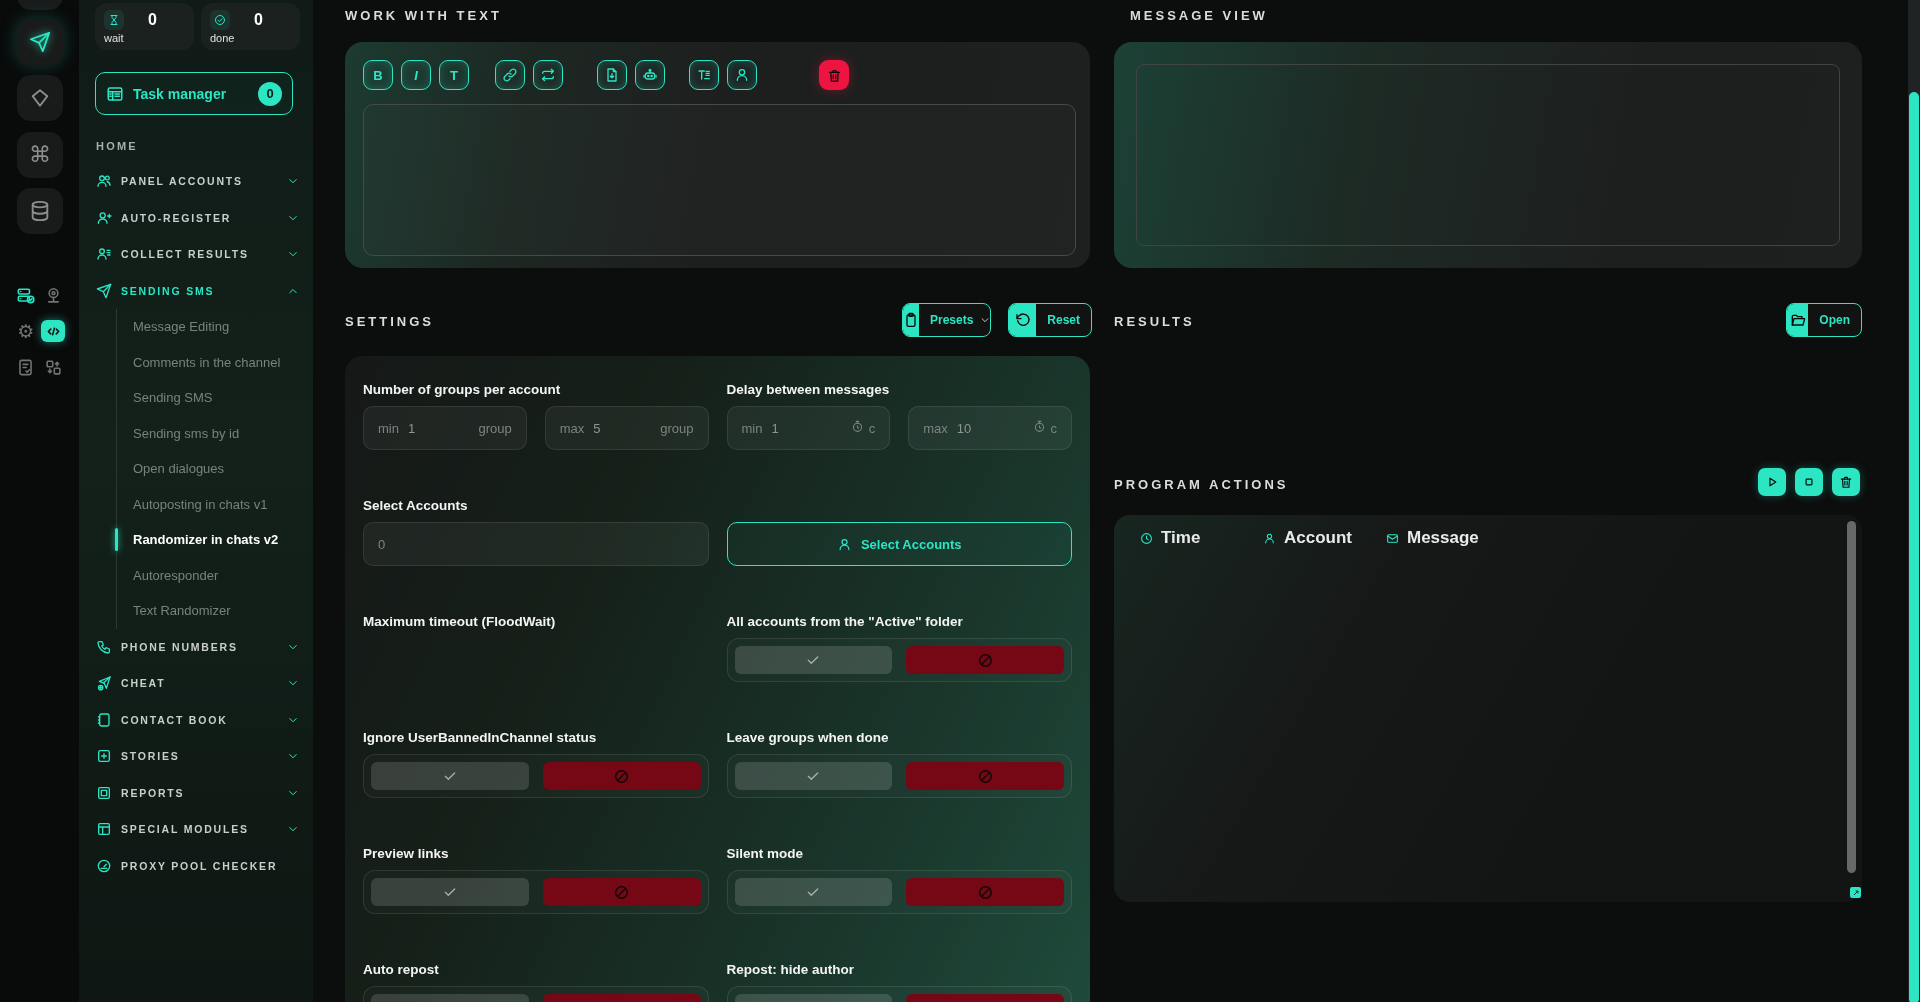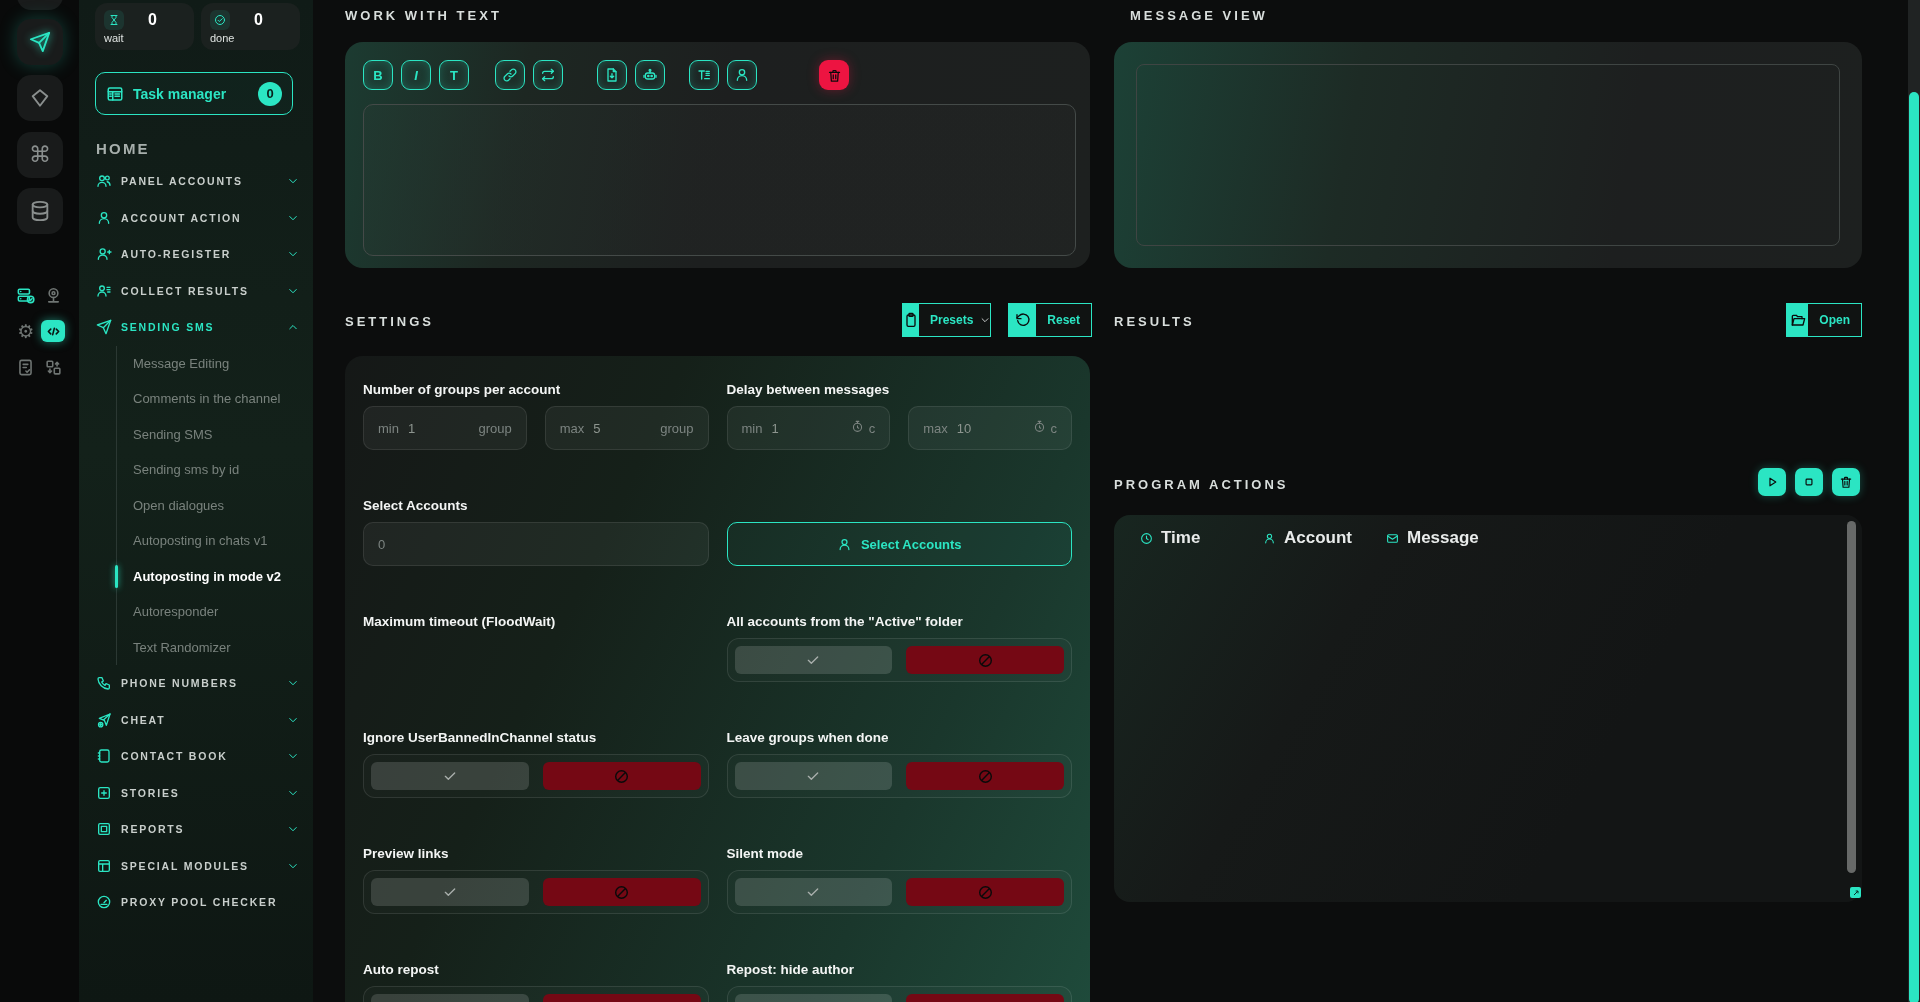--- a/index.html
+++ b/index.html
@@ -29,21 +29,21 @@
   .stat-ico { width:20px; height:20px; border-radius:6px; background:rgba(43,229,195,.10);
     display:flex; align-items:center; justify-content:center; color:#2BE5C3; }
   .stat-num { color:#FFFFFF; font-size:16px; font-weight:bold; margin-right:28px; }
   .stat-lbl { color:#DFE3E1; font-size:11px; margin-top:2px; }
   .task-btn { position:absolute; left:16px; top:72px; width:198px; height:43px; border:1.5px solid #2BE5C3;
     border-radius:10px; display:flex; align-items:center; padding:0 10px; gap:9px; background:rgba(43,229,195,.03); }
   .task-btn .t-ico { color:#2BE5C3; display:flex; }
   .task-btn .t-lbl { color:#2BE5C3; font-size:14px; font-weight:bold; flex:1; }
   .task-badge { width:24px; height:24px; border-radius:50%; background:#2BE5C3; color:#07201A;
     font-weight:bold; font-size:13px; display:flex; align-items:center; justify-content:center; }
-  .home-lbl { position:absolute; left:17px; top:140px; color:#A7AFAC; font-size:15px;
+  .home-lbl { position:absolute; left:17px; top:140px; color:#A7AFAC; font-size:11px;
     font-weight:bold; letter-spacing:2.2px; }
   .menu { position:absolute; left:0; top:163px; width:234px; }
   .menu-item { height:36.5px; display:flex; align-items:center; padding:0 14px 0 16px; gap:9px; cursor:pointer; }
   .menu-item .m-ico { width:17px; height:17px; color:#2BE5C3; display:flex; align-items:center; justify-content:center; flex:none; }
   .menu-item .m-lbl { color:#C9CFCC; font-size:10.5px; font-weight:bold; letter-spacing:1.8px; flex:1;
     white-space:nowrap; overflow:hidden; }
   .menu-item.accent .m-lbl { color:#2BE5C3; }
   .menu-item .m-chev { color:#2BE5C3; display:flex; }
   .submenu { margin-left:37px; border-left:1px solid #2B3833; }
   .sub-item { position:relative; height:35.5px; display:flex; align-items:center; padding-left:16px;
@@ -85,21 +85,21 @@
   .btn-outline { height:44px; border-radius:10px; border:1.5px solid #2BE5C3; background:rgba(43,229,195,.04);
     display:flex; align-items:center; justify-content:center; gap:9px; color:#2BE5C3;
     font-size:13px; font-weight:bold; }
   .toggle { height:44px; border-radius:12px; border:1px solid rgba(255,255,255,.10);
     background:rgba(255,255,255,.02); padding:7px; display:grid; grid-template-columns:1fr 1fr; column-gap:14px; }
   .tg-seg { border-radius:6px; display:flex; align-items:center; justify-content:center; }
   .tg-on { background:rgba(255,255,255,.14); color:#A9AFAC; }
   .tg-off { background:#750814; color:#0A0A0A; }
 
   
-  .combo { position:absolute; height:34px; border:1.5px solid #2BE5C3; border-radius:0; display:flex;
+  .combo { position:absolute; height:34px; border:1.5px solid #2BE5C3; border-radius:8px; display:flex;
     overflow:hidden; background:#101312; }
   .combo .c-ico { width:30px; background:#2BE5C3; color:#0B0B0B; display:flex; align-items:center; justify-content:center; }
   .combo .c-lbl { display:flex; align-items:center; gap:7px; padding:0 11px; color:#2BE5C3;
     font-size:12px; font-weight:bold; }
   .combo .c-chev { color:#E8EAEA; display:flex; }
 
   
   .right-col { position:absolute; left:1114px; top:0; width:748px; height:100%; }
   .msgview-card { left:0; top:42px; width:748px; height:226px;
     background:linear-gradient(100deg,#1C4136 0%,#1D2B25 32%,#1D1F1F 68%,#1D201F 100%); }
@@ -268,34 +268,20 @@
           <span class="m-lbl">PANEL ACCOUNTS</span>
           <span class="m-chev">
             <svg width="12" height="12" viewBox="0 0 24 24" fill="none" stroke="currentColor" stroke-width="2" stroke-linecap="round" stroke-linejoin="round">
               <path d="M5.5 9l6.5 6.5L18.5 9"></path>
             </svg>
           </span>
         </div>
         <div class="menu-item">
           <span class="m-ico">
             <svg width="16" height="16" viewBox="0 0 24 24" fill="none" stroke="currentColor" stroke-width="2" stroke-linecap="round" stroke-linejoin="round">
-              <circle cx="12" cy="8" r="4"></circle>
-              <path d="M5 20c0-3.9 3.1-7 7-7s7 3.1 7 7"></path>
-            </svg>
-          </span>
-          <span class="m-lbl">ACCOUNT ACTION</span>
-          <span class="m-chev">
-            <svg width="12" height="12" viewBox="0 0 24 24" fill="none" stroke="currentColor" stroke-width="2" stroke-linecap="round" stroke-linejoin="round">
-              <path d="M5.5 9l6.5 6.5L18.5 9"></path>
-            </svg>
-          </span>
-        </div>
-        <div class="menu-item">
-          <span class="m-ico">
-            <svg width="16" height="16" viewBox="0 0 24 24" fill="none" stroke="currentColor" stroke-width="2" stroke-linecap="round" stroke-linejoin="round">
               <circle cx="10" cy="8" r="3.8"></circle>
               <path d="M3.5 20c0-3.6 2.9-6.5 6.5-6.5s6.5 2.9 6.5 6.5"></path>
               <path d="M17.5 9h5M20 6.5v5"></path>
             </svg>
           </span>
           <span class="m-lbl">AUTO-REGISTER</span>
           <span class="m-chev">
             <svg width="12" height="12" viewBox="0 0 24 24" fill="none" stroke="currentColor" stroke-width="2" stroke-linecap="round" stroke-linejoin="round">
               <path d="M5.5 9l6.5 6.5L18.5 9"></path>
             </svg>
@@ -343,21 +329,21 @@
           <div class="sub-item">
             <span>Sending sms by id</span>
           </div>
           <div class="sub-item">
             <span>Open dialogues</span>
           </div>
           <div class="sub-item">
             <span>Autoposting in chats v1</span>
           </div>
           <div class="sub-item active">
-            <span>Autoposting in mode v2</span>
+            <span>Randomizer in chats v2</span>
           </div>
           <div class="sub-item">
             <span>Autoresponder</span>
           </div>
           <div class="sub-item">
             <span>Text Randomizer</span>
           </div>
         </div>
         <div class="menu-item">
           <span class="m-ico">

